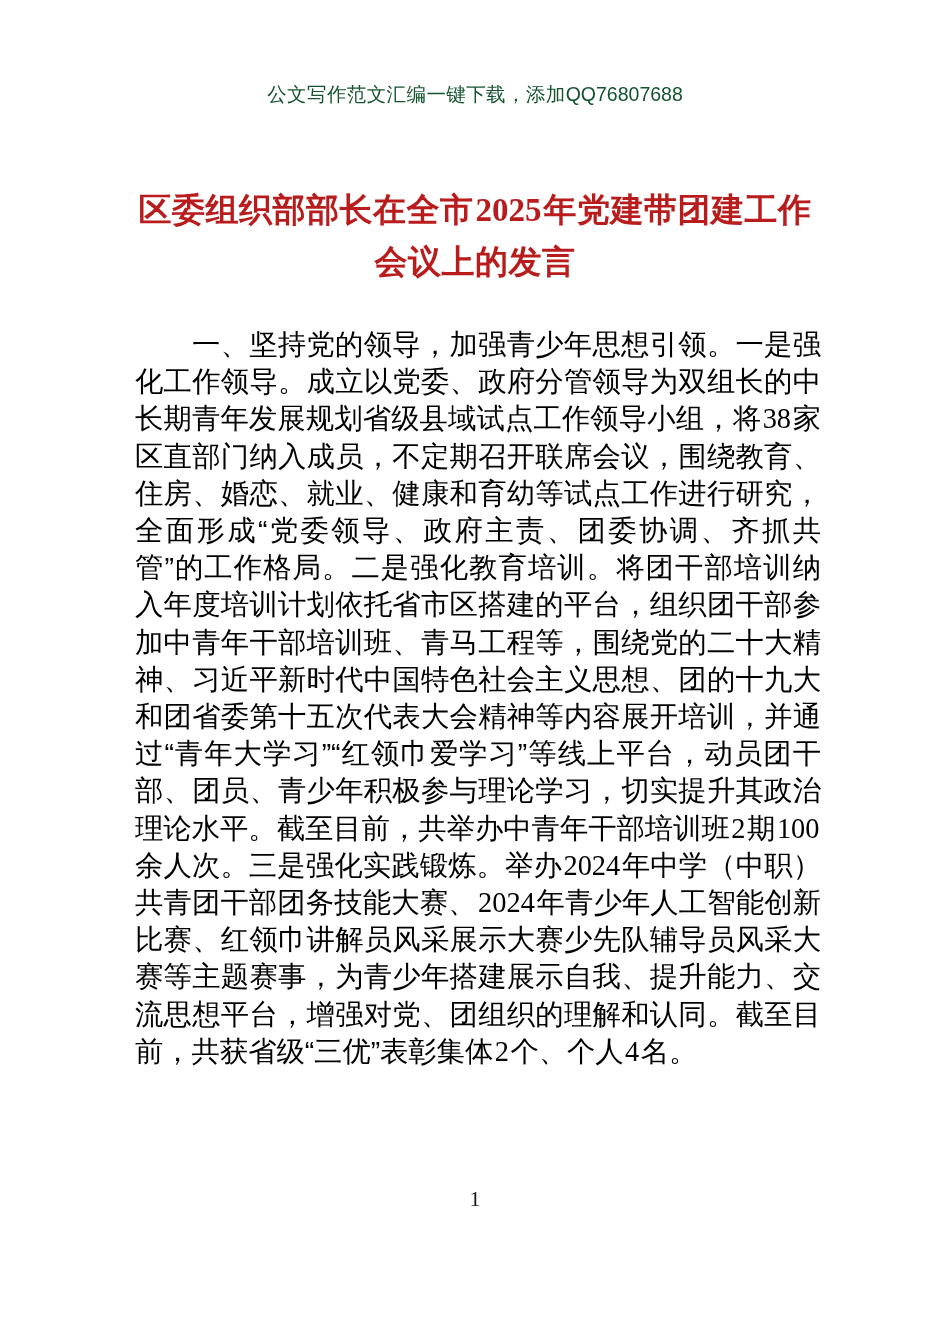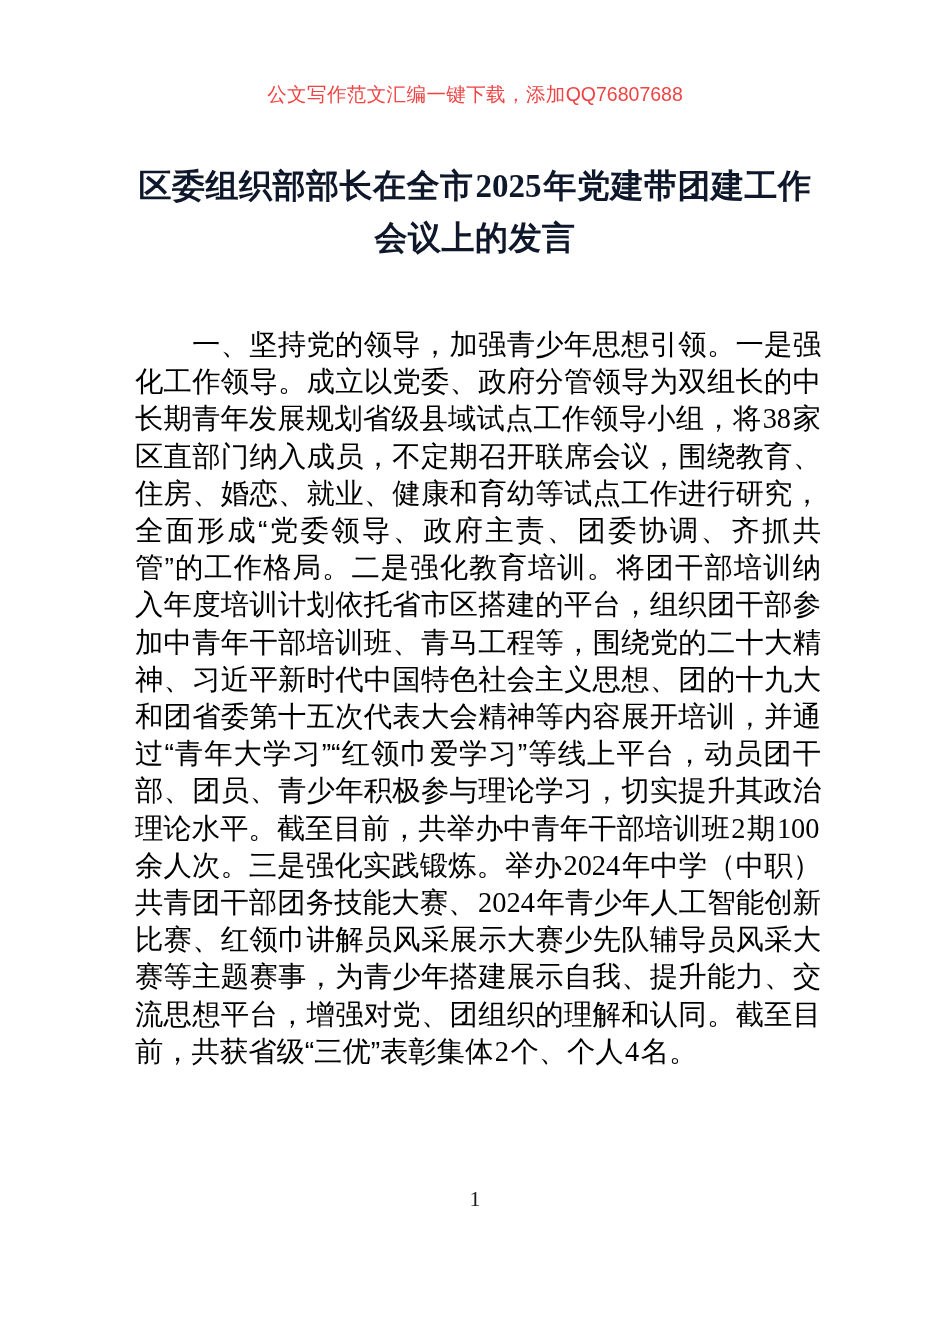--- a/index.html
+++ b/index.html
@@ -26,40 +26,40 @@
   
   .promo-header {
     position: absolute;
     top: 82px;
     left: 0;
     width: 950px;
     text-align: center;
     font-size: 19.5px;
     line-height: 24px;
     letter-spacing: 0.4px;
-    color: #ef4444;
+    color: #14532d;
     font-family: "Liberation Sans", sans-serif;
     white-space: nowrap;
   }
   .promo-header .promo-qq {
     font-family: "Liberation Sans", sans-serif;
     letter-spacing: 0px;
   }
 
   
   .doc-title {
     position: absolute;
-    top: 160px;
+    top: 184px;
     left: 125px;
     width: 700px;
     text-align: center;
     font-size: 33px;
     line-height: 52px;
     font-weight: 700;
-    color: #0f172a;
+    color: #b91c1c;
     font-family: "Liberation Sans", sans-serif;
     letter-spacing: 0.5px;
   }
   .doc-title .title-num {
     font-family: "Liberation Serif", serif;
     font-weight: 700;
     padding: 0 2px;
     letter-spacing: 0;
   }
 

